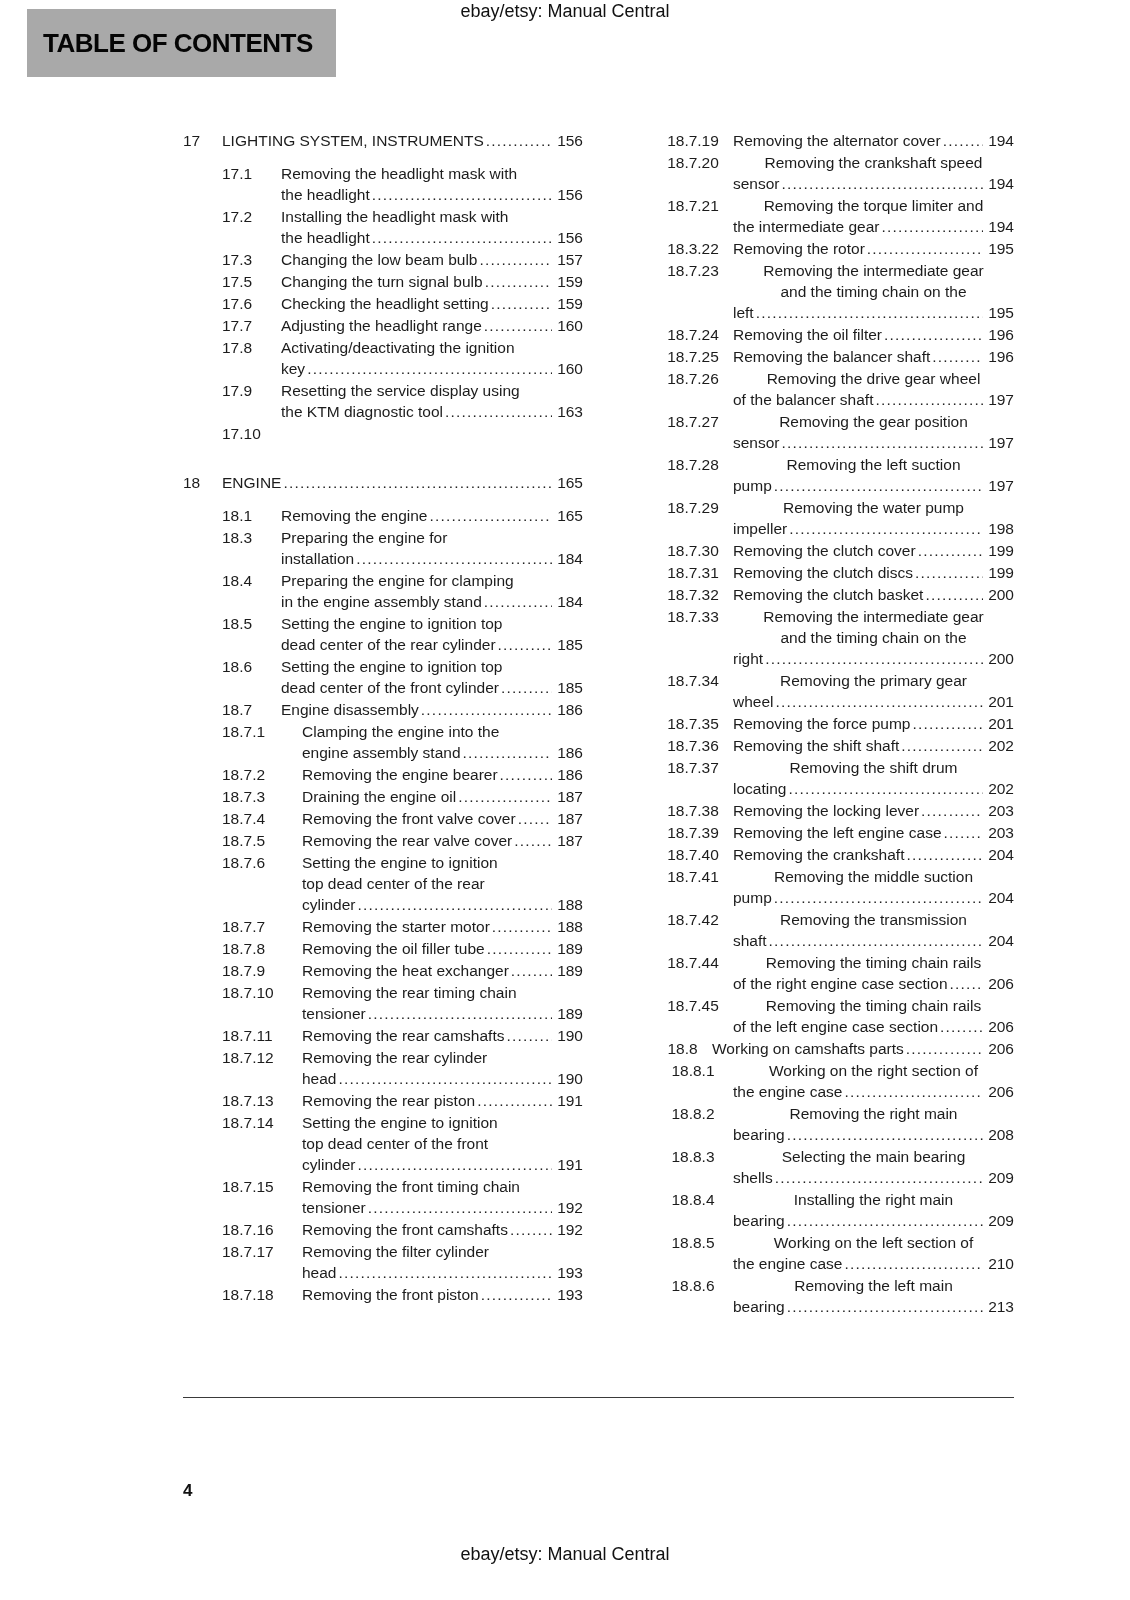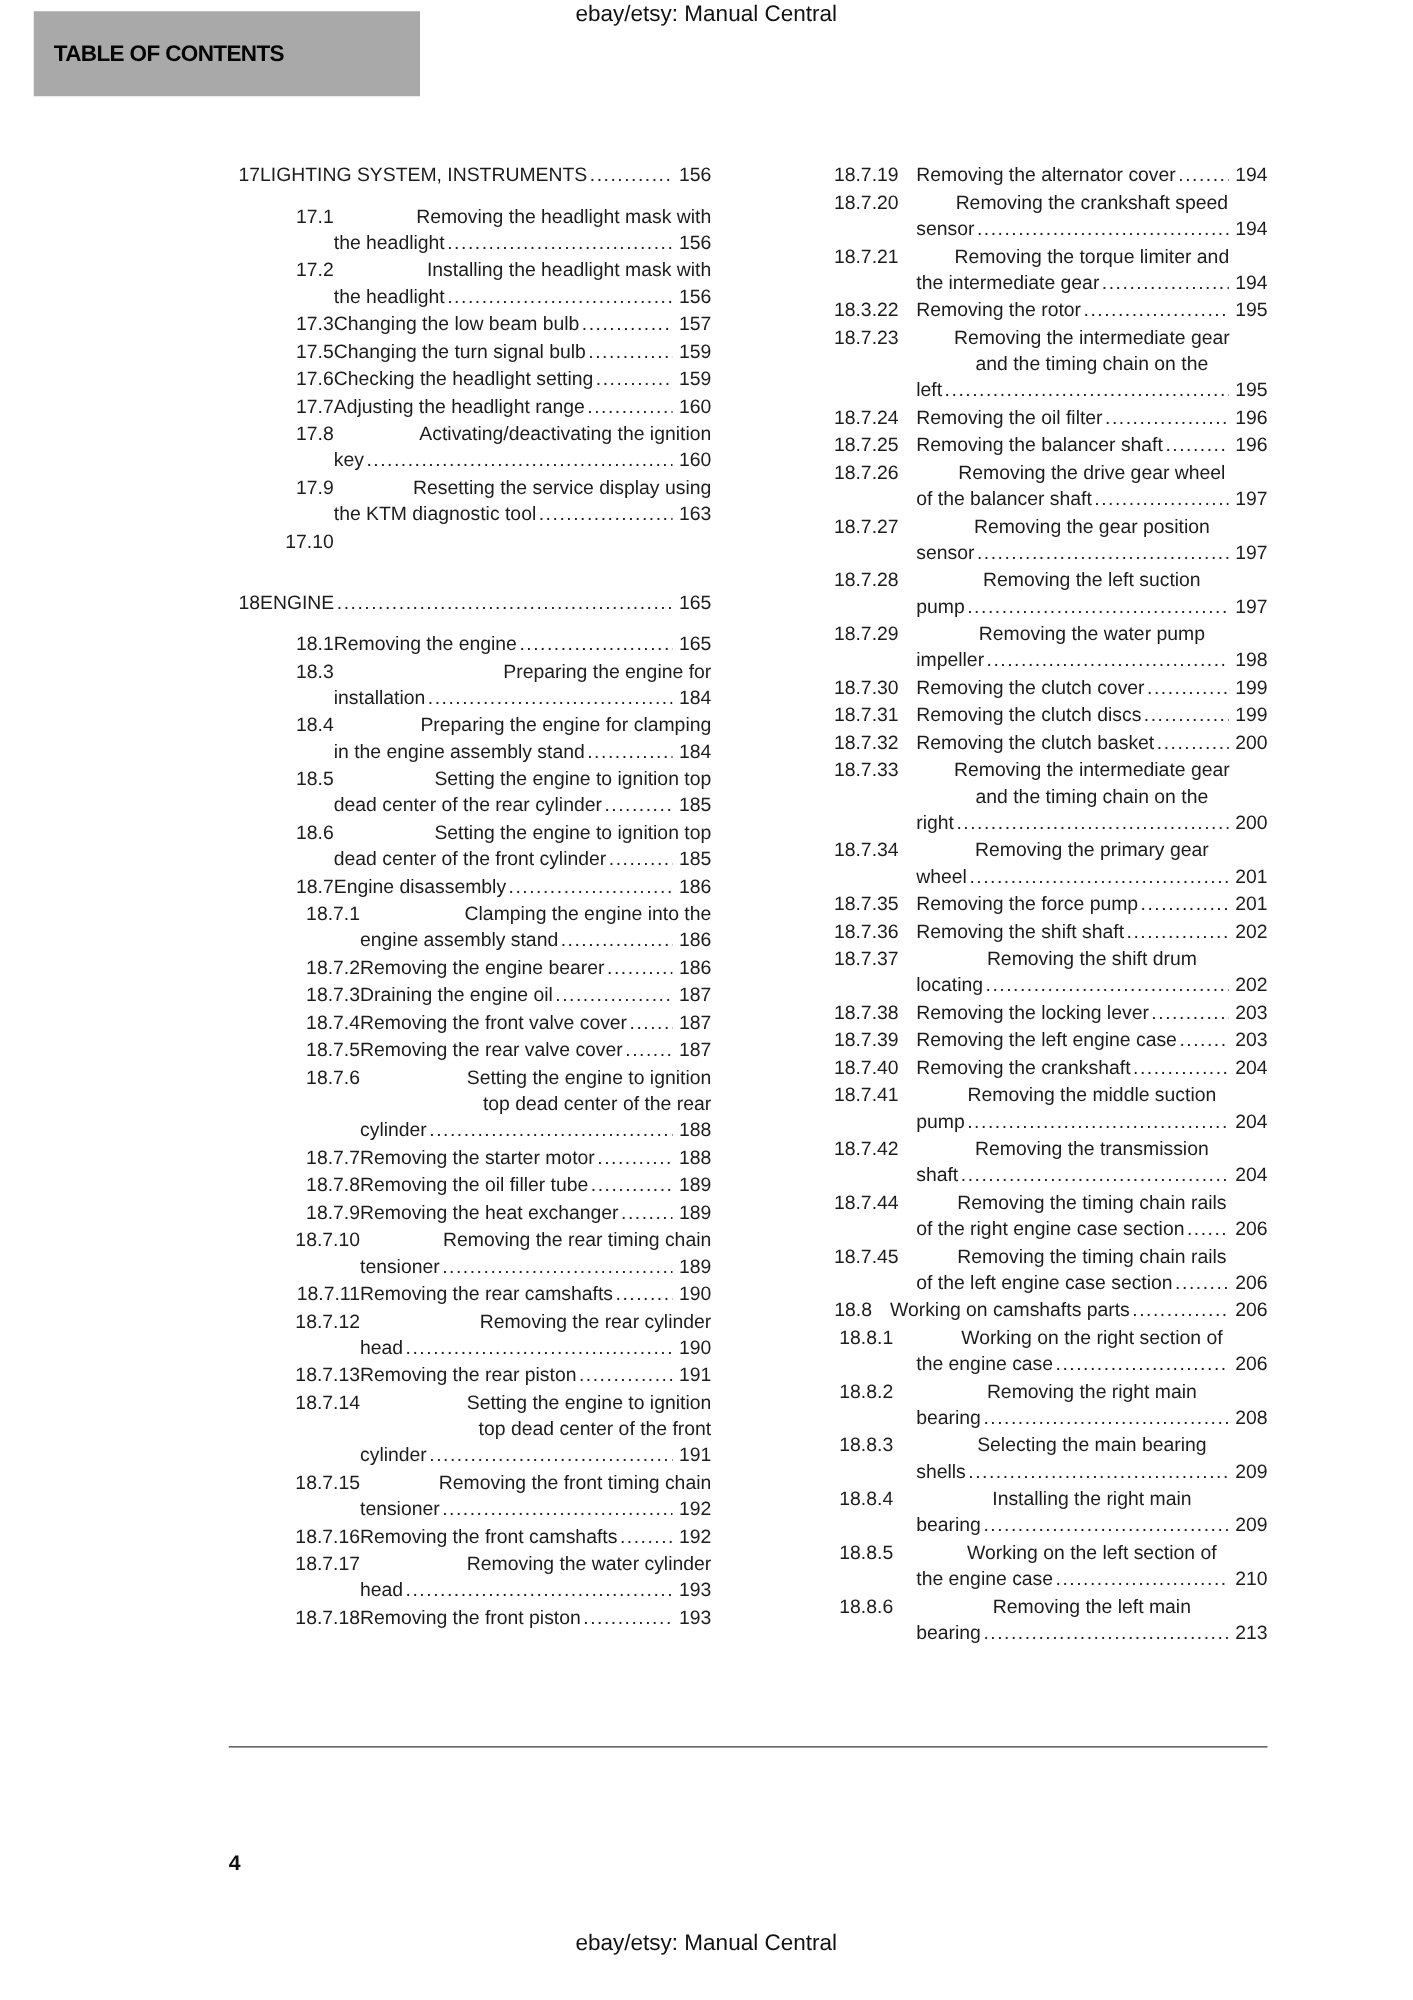--- a/index.html
+++ b/index.html
@@ -29,35 +29,35 @@
     left: 27px;
     top: 9px;
     width: 309px;
     height: 68px;
     background: #a9a9a9;
     display: flex;
     align-items: center;
     padding-left: 16px;
   }
   .title-text {
-    font-size: 18px;
+    font-size: 26px;
     font-weight: bold;
     letter-spacing: -0.5px;
     color: #050505;
     white-space: nowrap;
   }
 
   .toc-column {
     position: absolute;
     top: 130px;
     width: 400px;
     font-size: 15.5px;
     line-height: 21px;
   }
-  .col-left  { left: 169px; text-align: right; }
+  .col-left  { left: 183px; }
   .col-right { left: 614px; text-align: center; }
 
   .entry { display: flex; margin-bottom: 1px; }
   .entry.level-1 { margin-top: 28px; margin-bottom: 12px; }
   .entry.level-1:first-child { margin-top: 0; }
   .entry.level-2, .entry.level-3 { margin-left: 39px; }
 
   .num { flex: 0 0 auto; white-space: nowrap; }
   .level-1 > .num { width: 39px; }
   .level-2 > .num { width: 59px; }
@@ -454,21 +454,21 @@
           <div class="last-line">
             <span class="line-text">Removing the front camshafts</span>
             <span class="leader"></span>
             <span class="page">192</span>
           </div>
         </div>
       </div>
       <div class="entry level-3">
         <span class="num">18.7.17</span>
         <div class="body">
-          <div class="line">Removing the water cylinder</div>
+          <div class="line">Removing the filter cylinder</div>
           <div class="last-line">
             <span class="line-text">head</span>
             <span class="leader"></span>
             <span class="page">193</span>
           </div>
         </div>
       </div>
       <div class="entry level-3">
         <span class="num">18.7.18</span>
         <div class="body">

